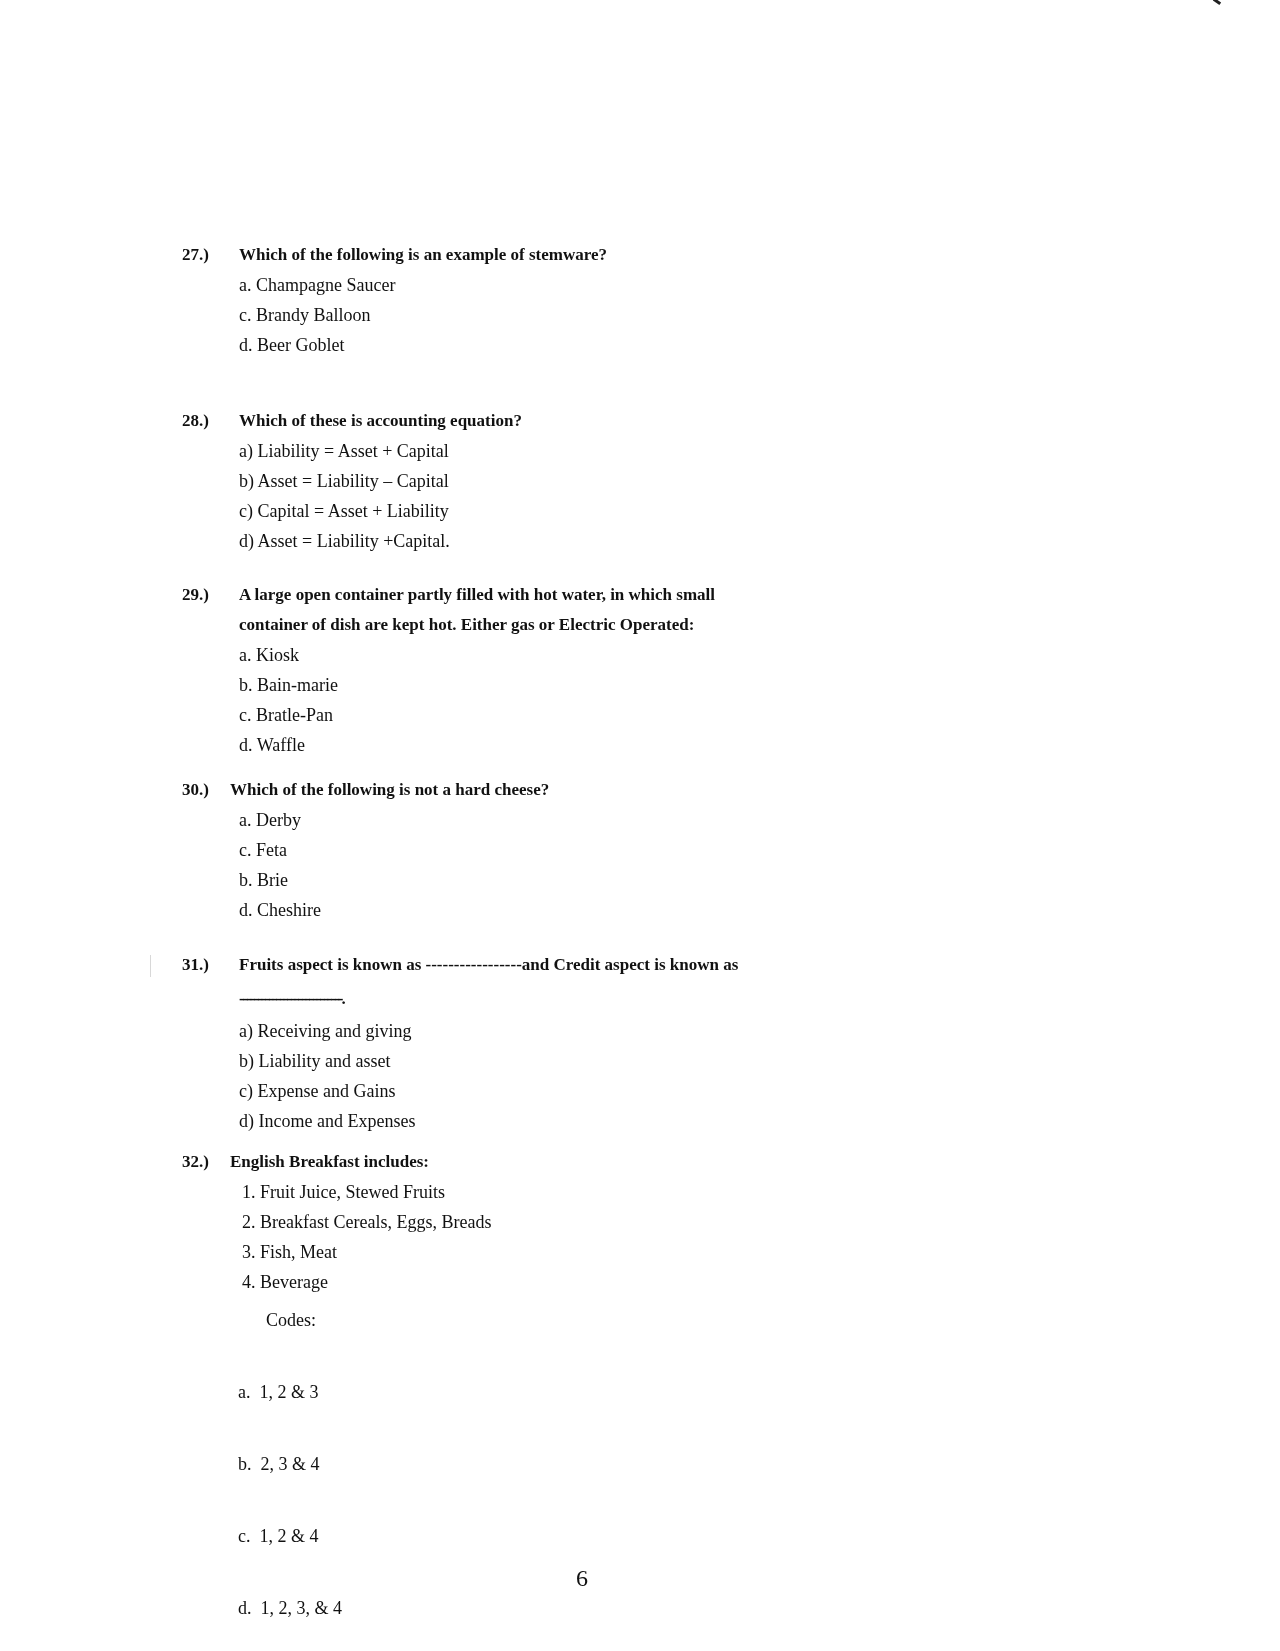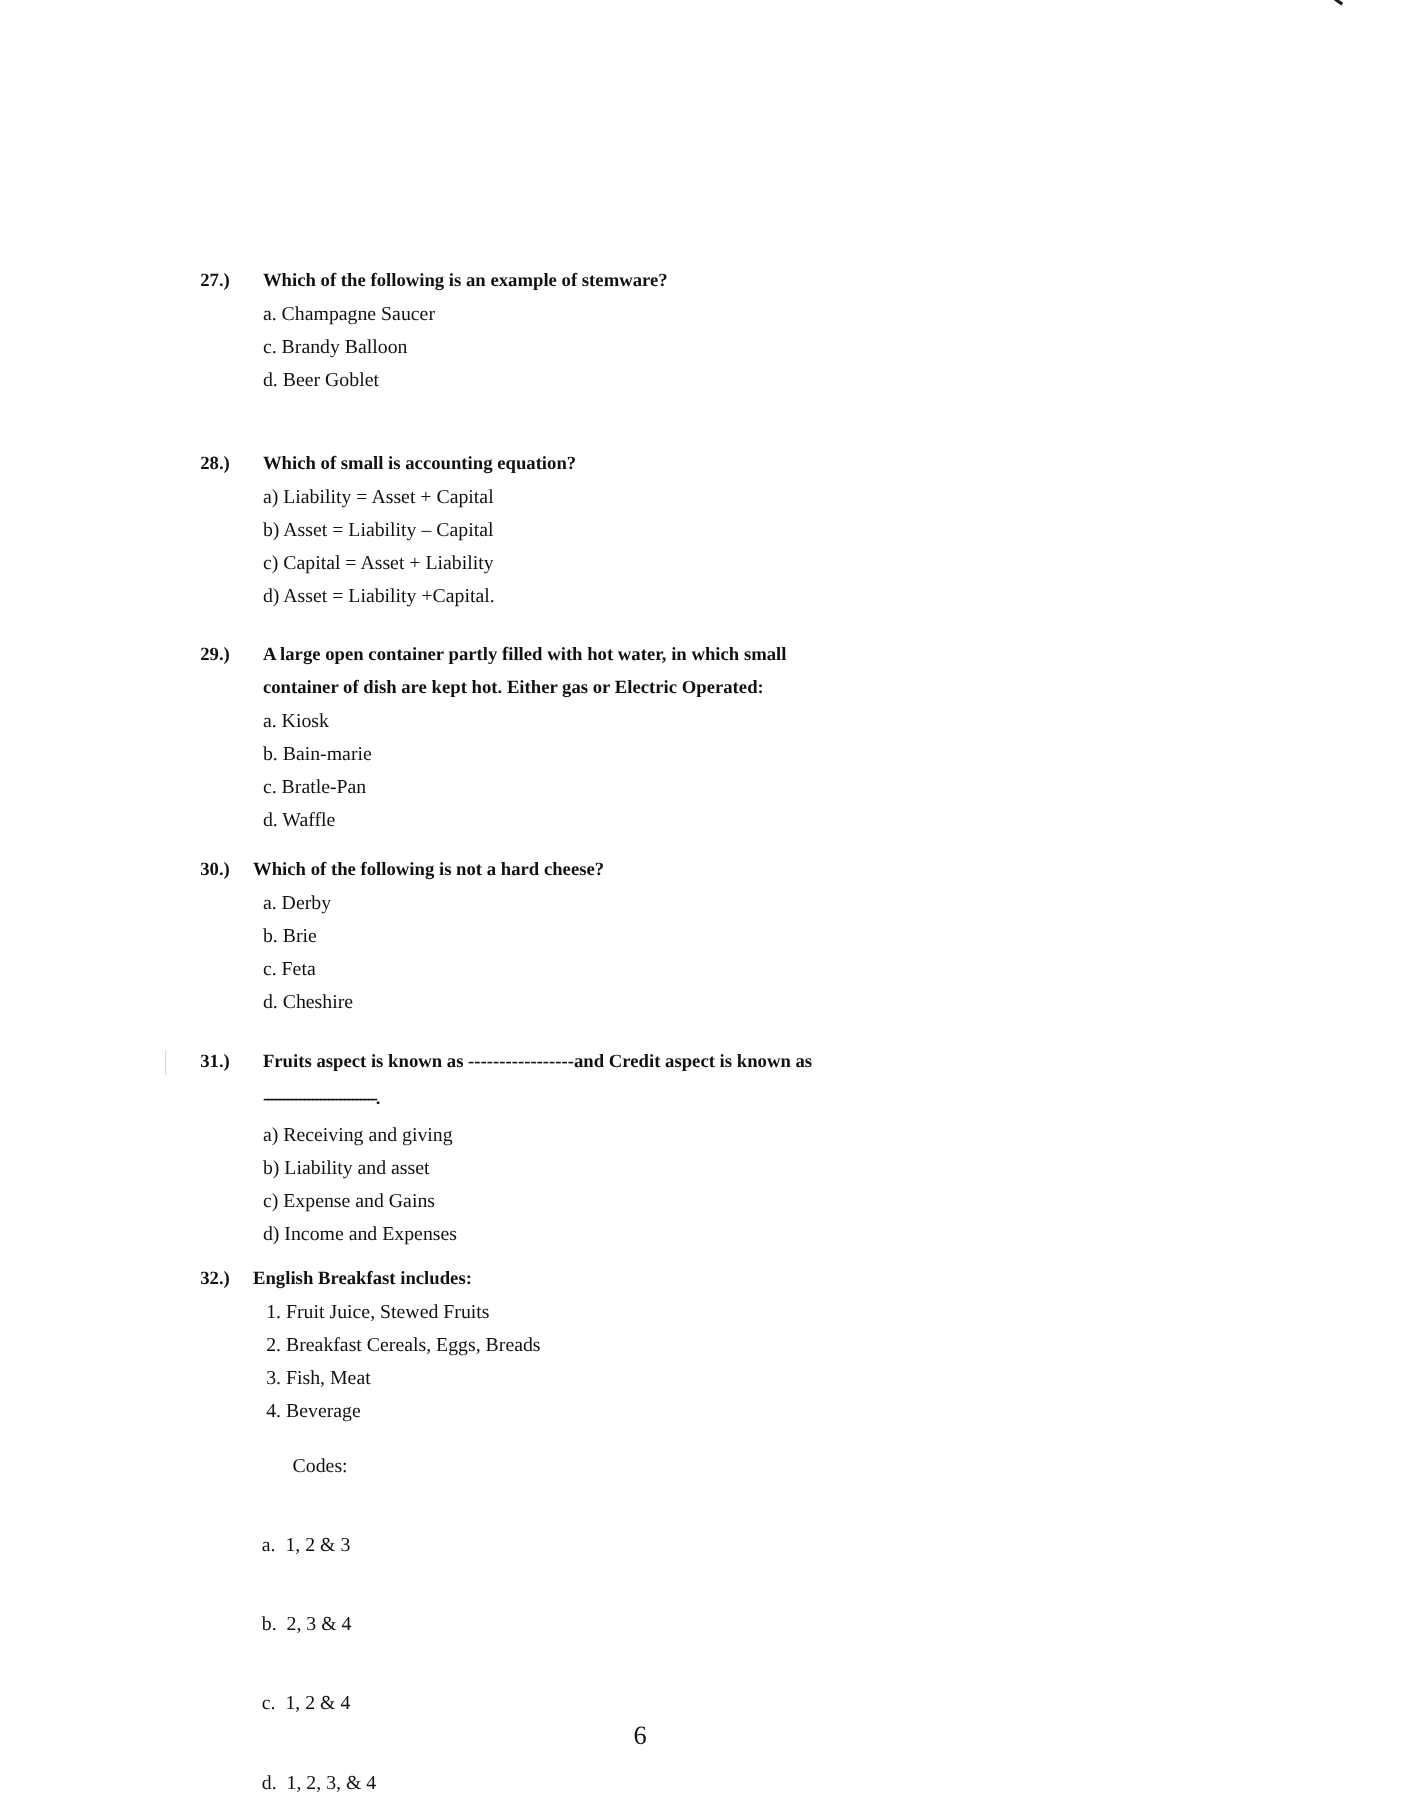--- a/index.html
+++ b/index.html
@@ -37,21 +37,21 @@
   <div class="options">
     <div class="opt">a. Champagne Saucer</div>
     <div class="opt">c. Brandy Balloon</div>
     <div class="opt">d. Beer Goblet</div>
   </div>
 </div>
 
 <div class="question" style="top:406px;">
   <div class="q-head">
     <span class="q-num" style="width:57px;">28.)</span>
-    <span class="q-text">Which of small is accounting equation?</span>
+    <span class="q-text">Which of these is accounting equation?</span>
   </div>
   <div class="options">
     <div class="opt">a) Liability = Asset + Capital</div>
     <div class="opt">b) Asset = Liability – Capital</div>
     <div class="opt">c) Capital = Asset + Liability</div>
     <div class="opt">d) Asset = Liability +Capital.</div>
   </div>
 </div>
 
 <div class="question" style="top:580px;">
@@ -70,22 +70,22 @@
   </div>
 </div>
 
 <div class="question" style="top:775px;">
   <div class="q-head">
     <span class="q-num" style="width:48px;">30.)</span>
     <span class="q-text">Which of the following is not a hard cheese?</span>
   </div>
   <div class="options">
     <div class="opt">a. Derby</div>
+    <div class="opt">c. Feta</div>
     <div class="opt">b. Brie</div>
-    <div class="opt">c. Feta</div>
     <div class="opt">d. Cheshire</div>
   </div>
 </div>
 
 <div class="question" style="top:950px;">
   <div class="q-head">
     <span class="q-num" style="width:57px;">31.)</span>
     <span class="q-text">Fruits aspect is known as -----------------and Credit aspect is known as</span>
   </div>
   <div class="q-head" style="padding-left:57px; margin-top:4px;">
@@ -103,21 +103,21 @@
   <div class="q-head">
     <span class="q-num" style="width:48px;">32.)</span>
     <span class="q-text">English Breakfast includes:</span>
   </div>
   <div class="options" style="margin-left:60px;">
     <div class="opt">1. Fruit Juice, Stewed Fruits</div>
     <div class="opt">2. Breakfast Cereals, Eggs, Breads</div>
     <div class="opt">3. Fish, Meat</div>
     <div class="opt">4. Beverage</div>
   </div>
-  <div class="options" style="margin-left:84px; margin-top:20px;">
+  <div class="options" style="margin-left:84px; margin-top:8px;">
     <div class="opt">Codes:</div>
   </div>
   <div class="options" style="margin-left:56px; white-space:pre;">
     <div class="opt" style="white-space:pre;">a.  1, 2 &amp; 3</div>
     <div class="opt" style="white-space:pre;">b.  2, 3 &amp; 4</div>
     <div class="opt" style="white-space:pre;">c.  1, 2 &amp; 4</div>
     <div class="opt" style="white-space:pre;">d.  1, 2, 3, &amp; 4</div>
   </div>
 </div>
 

